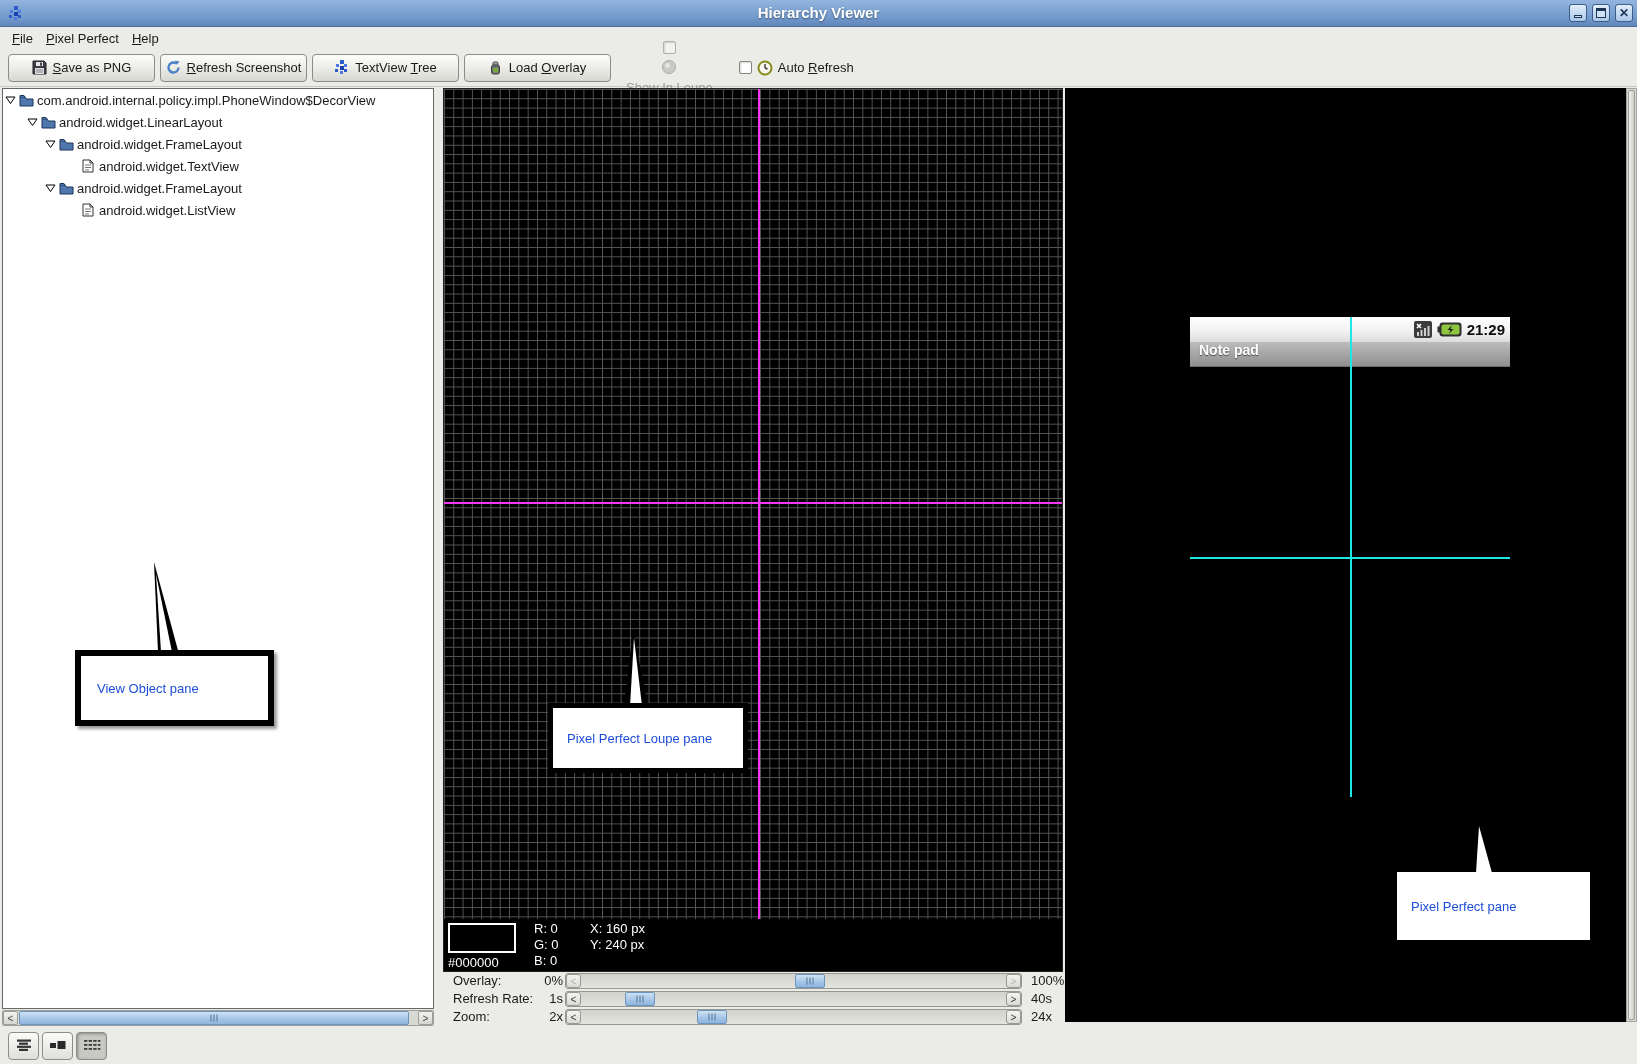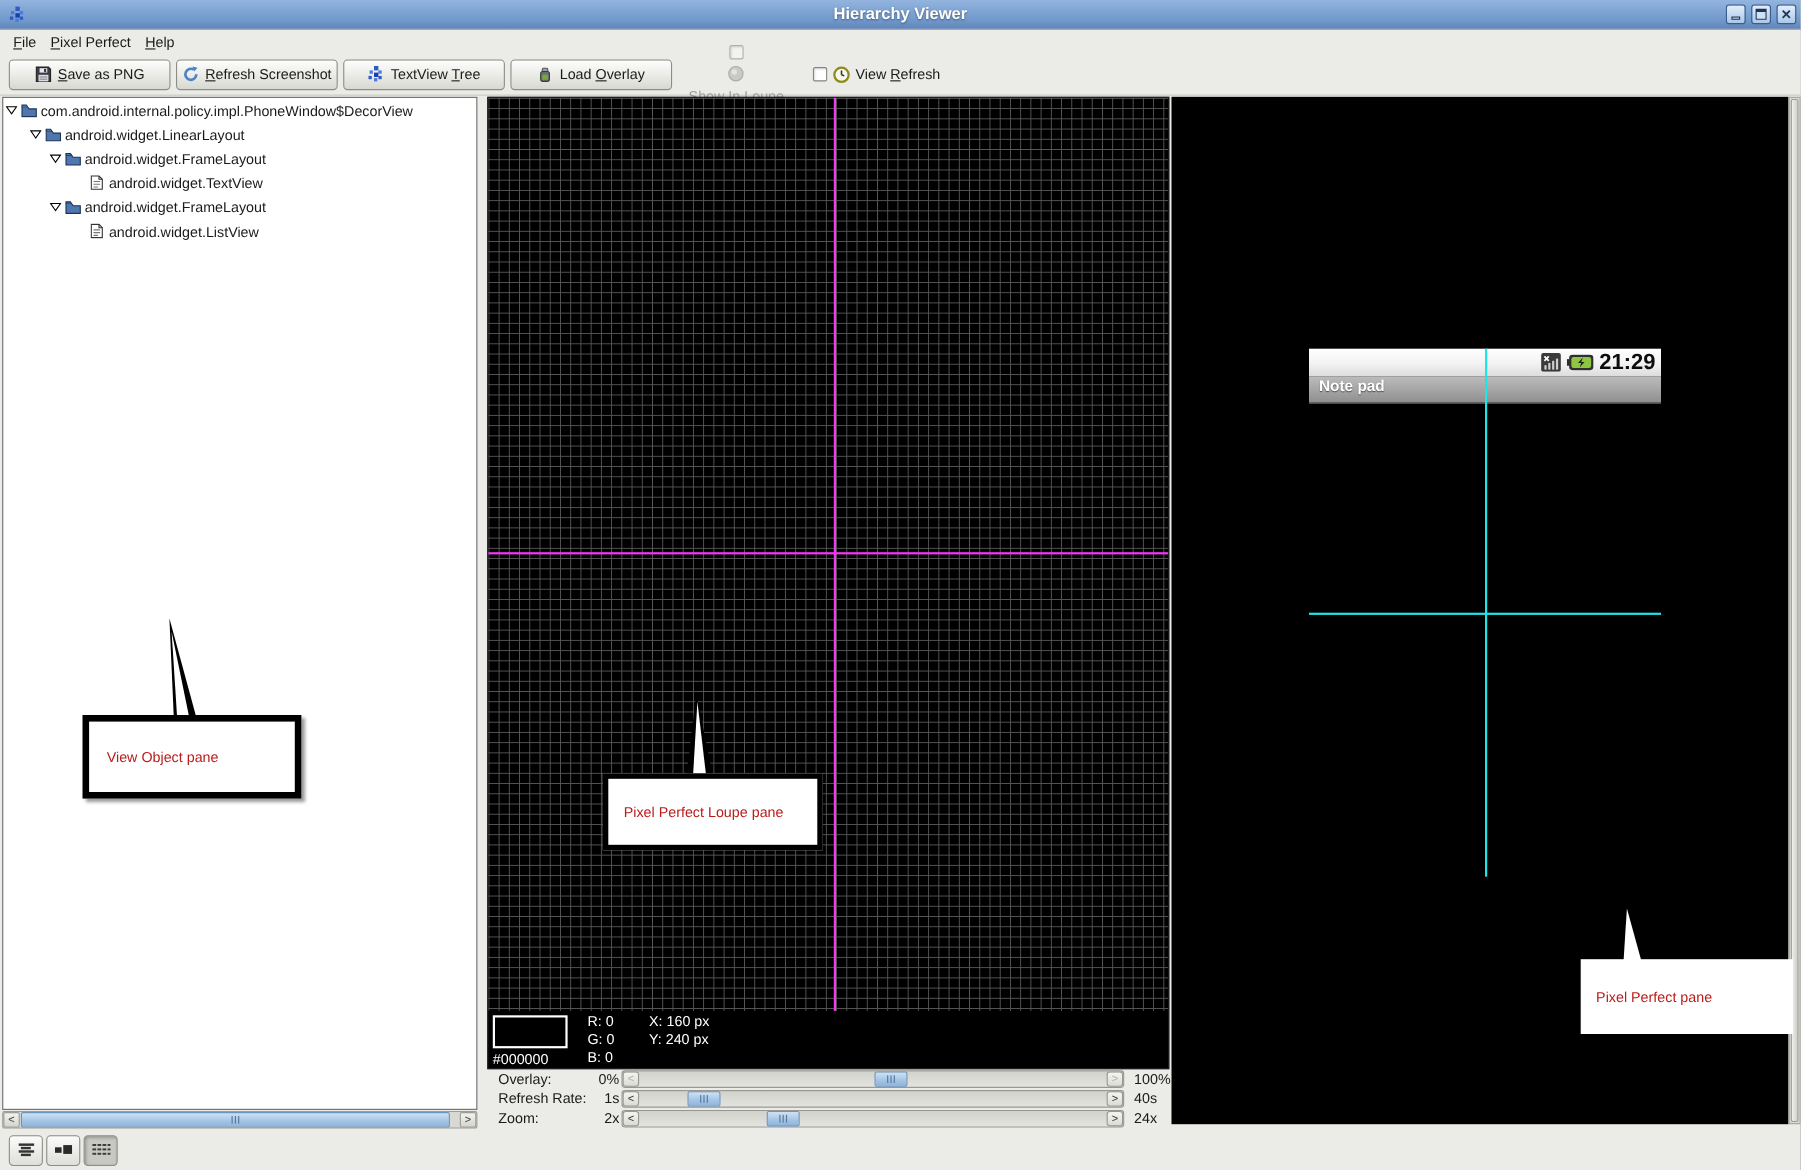--- a/index.html
+++ b/index.html
@@ -108,35 +108,35 @@
   
   .device-pane { position:absolute; left:1065px; top:88px; width:561px; height:934px; background:#000; }
   .vscroll { position:absolute; left:1626px; top:88px; width:11px; height:934px; background:#d9d9d4; border:1px solid #a5a5a0; }
   .vscroll .vthumb { position:absolute; left:1px; top:1px; width:7px; height:930px; background:linear-gradient(90deg,#efefec,#cfcfca); border:1px solid #9e9e98; border-radius:2px; }
   .device-shot { position:absolute; left:125px; top:229px; width:320px; height:480px; background:#000; }
   .statusbar {
     position:absolute; left:0; top:0; width:320px; height:25px;
     background:linear-gradient(#ffffff,#f2f2f2 55%,#dcdcdc);
     display:flex; align-items:center; justify-content:flex-end; gap:5px; padding-right:5px;
   }
-  .status-time { font-weight:bold; font-size:20px; color:#0d0d0d; }
+  .status-time { font-weight:bold; font-size:15px; color:#0d0d0d; }
   .apptitlebar {
     position:absolute; left:0; top:25px; width:320px; height:25px;
     background:linear-gradient(#bcbcbc,#a8a8a8 45%,#8f8f8f);
     border-bottom:1px solid #6e6e6e;
     display:flex; padding-left:9px;
   }
   .apptitle { color:#fff; font-weight:bold; font-size:14px; text-shadow:0 1px 1px rgba(0,0,0,.55); }
   .dcross-v { position:absolute; left:160px; top:0; width:2px; height:480px; }
   .dcross-h { position:absolute; left:0; top:240px; width:320px; height:2px; }
   
-  .callout { position:absolute; background:#fff; color:#b91c1c; }
+  .callout { position:absolute; background:#fff; color:#1d4ed8; }
   .co-box1 { left:75px; top:650px; width:199px; height:76px; border:6px solid #000; box-shadow:3px 3px 3px rgba(0,0,0,.4); display:flex; align-items:center; padding-left:16px; }
   .co-box2 { left:548px; top:703px; width:200px; height:70px; border:5px solid #000; display:flex; align-items:center; padding-left:14px; }
-  .co-box3 { left:1397px; top:872px; width:193px; height:68px; display:flex; align-items:center; padding-left:14px;margin-left:40px; }
+  .co-box3 { left:1397px; top:872px; width:193px; height:68px; display:flex; align-items:center; padding-left:14px; }
   .tail { position:absolute; pointer-events:none; }
   svg { display:block; }
 </style>
 </head>
 <body>
 
 <div class="app">
 
   <div class="titlebar">
     <span class="app-icon">
@@ -229,21 +229,21 @@
     </div>
     <div class="tb-check" style="margin-left:26px;">
       <span class="checkbox"></span>
       <span>
         <svg width="16" height="16">
             <circle cx="8" cy="8" r="6.5" fill="#f7f7ee" stroke="#8a8a1e" stroke-width="2"></circle>
             <line x1="8" y1="8" x2="8" y2="4" stroke="#333" stroke-width="1.4"></line>
             <line x1="8" y1="8" x2="10.5" y2="9" stroke="#333" stroke-width="1.4"></line>
           </svg>
       </span>
-      <span><span>View </span><span class="u">R</span><span>efresh</span></span>
+      <span><span>Auto </span><span class="u">R</span><span>efresh</span></span>
     </div>
   </div>
 
   <div class="tree-pane">
     <div class="trow" style="padding-left:0;">
       <span class="tw-arrow">
           <svg width="11" height="10">
             <polygon points="1,2 10,2 5.5,8.5" fill="#fff" stroke="#000"></polygon>
           </svg>
         </span>

